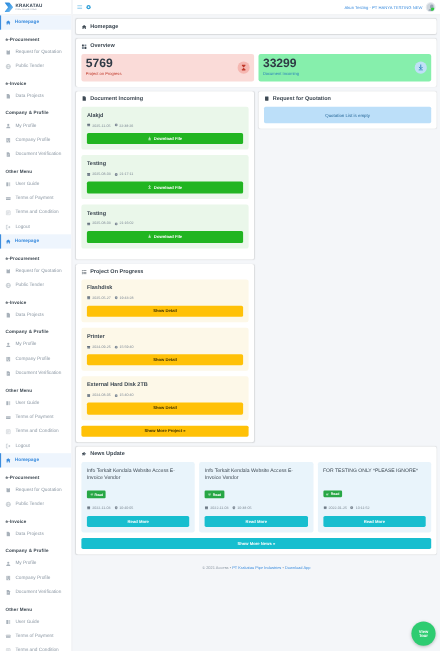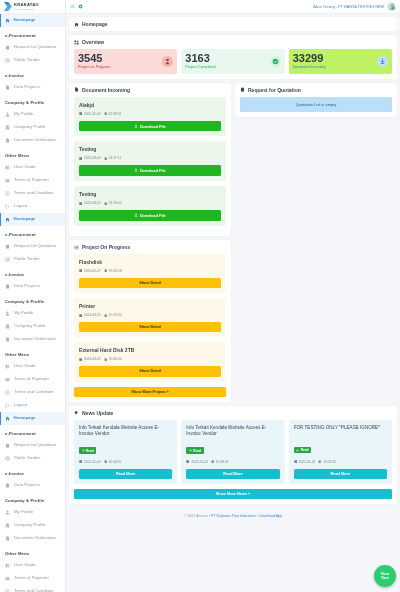--- a/index.html
+++ b/index.html
@@ -487,43 +487,31 @@
             <rect x="8.9" y="1.5" width="5.6" height="5.6" rx="1" fill="#7c8894"></rect>
             <rect x="1.5" y="8.9" width="5.6" height="5.6" rx="1" fill="#7c8894"></rect>
             <rect x="8.9" y="8.9" width="5.6" height="5.6" rx="1" fill="#3d4852"></rect>
           </svg>
           <span>Overview</span>
         </div>
         <div class="card-body">
           <div class="stats" id="stats-row">
               <div class="stat" style="background:#fadbd8">
                 <div>
-                  <div class="stat-num">3545</div>
+                  <div class="stat-num">5769</div>
                   <div class="stat-lbl" style="color:#c0392b">Project on Progress</div>
                 </div>
                 <div class="stat-ic" style="background:#f5b7b1">
                   <svg viewBox="0 0 16 16" width="7" height="7">
                     <path d="M4.4 2h7.2v2.2L8 7.6 4.4 4.2z" fill="#c0392b"></path>
                     <path d="M4.4 14h7.2v-2.2L8 8.4 4.4 11.8z" fill="#c0392b"></path>
                   </svg>
                 </div>
               </div>
-              <div class="stat" style="background:#e8f8ef">
-                <div>
-                  <div class="stat-num">3163</div>
-                  <div class="stat-lbl" style="color:#27ae60">Project Completed</div>
-                </div>
-                <div class="stat-ic" style="background:#d4f3e0">
-                  <svg viewBox="0 0 16 16" width="7" height="7">
-                    <circle cx="8" cy="8" r="6.4" fill="#27ae60"></circle>
-                    <path d="M5 8.2 7.1 10.4 11.2 5.9" stroke="#fff" stroke-width="1.8" fill="none" stroke-linecap="round"></path>
-                  </svg>
-                </div>
-              </div>
-              <div class="stat" style="background:#bef264">
+              <div class="stat" style="background:#86efac">
                 <div>
                   <div class="stat-num">33299</div>
                   <div class="stat-lbl" style="color:#2980b9">Document Incoming</div>
                 </div>
                 <div class="stat-ic" style="background:#bfe0f7">
                   <svg viewBox="0 0 16 16" width="7" height="7">
                     <path d="M8 2.4v6.8M4.8 7.2 8 10.4l3.2-3.2" stroke="#2980b9" stroke-width="1.8" fill="none" stroke-linecap="round"></path>
                     <rect x="3.4" y="11.8" width="9.2" height="1.8" rx=".9" fill="#2980b9"></rect>
                   </svg>
                 </div>

